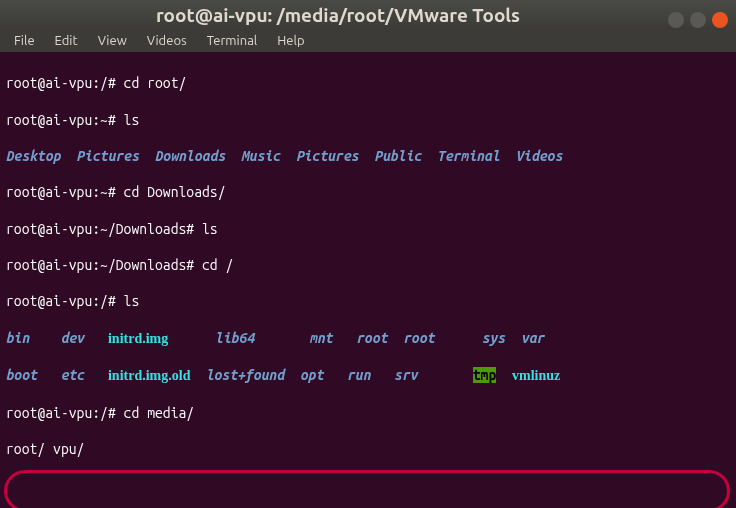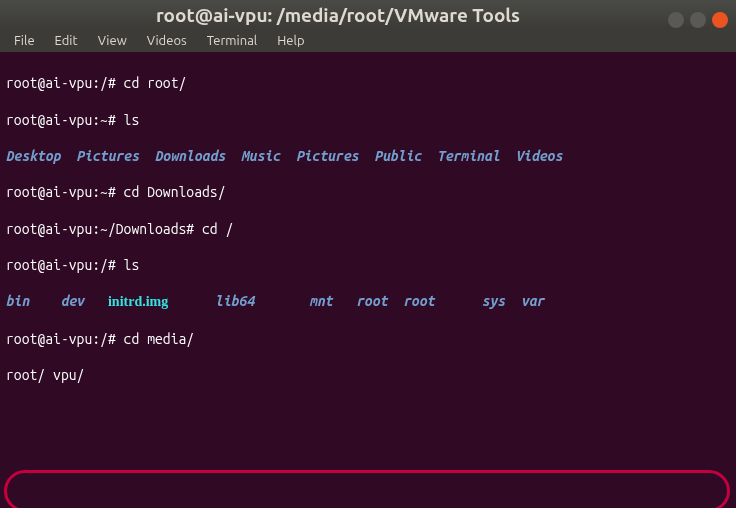--- a/index.html
+++ b/index.html
@@ -101,23 +101,25 @@
   <span class="menu-item">Videos</span>
   <span class="menu-item">Terminal</span>
   <span class="menu-item">Help</span>
 </div>
 
 <div class="terminal">
 <span class="line"><span class="white">root@ai-vpu:/# </span><span class="white">cd root/</span></span>
 <span class="line"><span class="white">root@ai-vpu:~# </span><span class="white">ls</span></span>
 <span class="line"><span class="blue">Desktop</span>  <span class="blue">Pictures</span>  <span class="blue">Downloads</span>  <span class="blue">Music</span>  <span class="blue">Pictures</span>  <span class="blue">Public</span>  <span class="blue">Terminal</span>  <span class="blue">Videos</span></span>
 <span class="line"><span class="white">root@ai-vpu:~# </span><span class="white">cd Downloads/</span></span>
+<span class="line"><span class="white">root@ai-vpu:~/Downloads# </span><span class="white">ls</span></span>
 <span class="line"><span class="white">root@ai-vpu:~/Downloads# </span><span class="white">cd /</span></span>
 <span class="line"><span class="white">root@ai-vpu:/# </span><span class="white">ls</span></span>
 <span class="line"><span class="blue">bin</span>    <span class="blue">dev</span>   <span class="cyan">initrd.img</span>      <span class="blue">lib64</span>       <span class="blue">mnt</span>   <span class="blue">root</span>  <span class="blue">root</span>      <span class="blue">sys</span>  <span class="blue">var</span></span>
+<span class="line"><span class="blue">boot</span>   <span class="blue">etc</span>   <span class="cyan">initrd.img.old</span>  <span class="blue">lost+found</span>  <span class="blue">opt</span>   <span class="blue">run</span>   <span class="blue">srv</span>       <span class="hl-green-bg">tmp</span>  <span class="cyan">vmlinuz</span></span>
 <span class="line"><span class="white">root@ai-vpu:/# </span><span class="white">cd media/</span></span>
 <span class="line"><span class="white">root/ vpu/</span></span>
 
 
 
 
 
 
 
 

